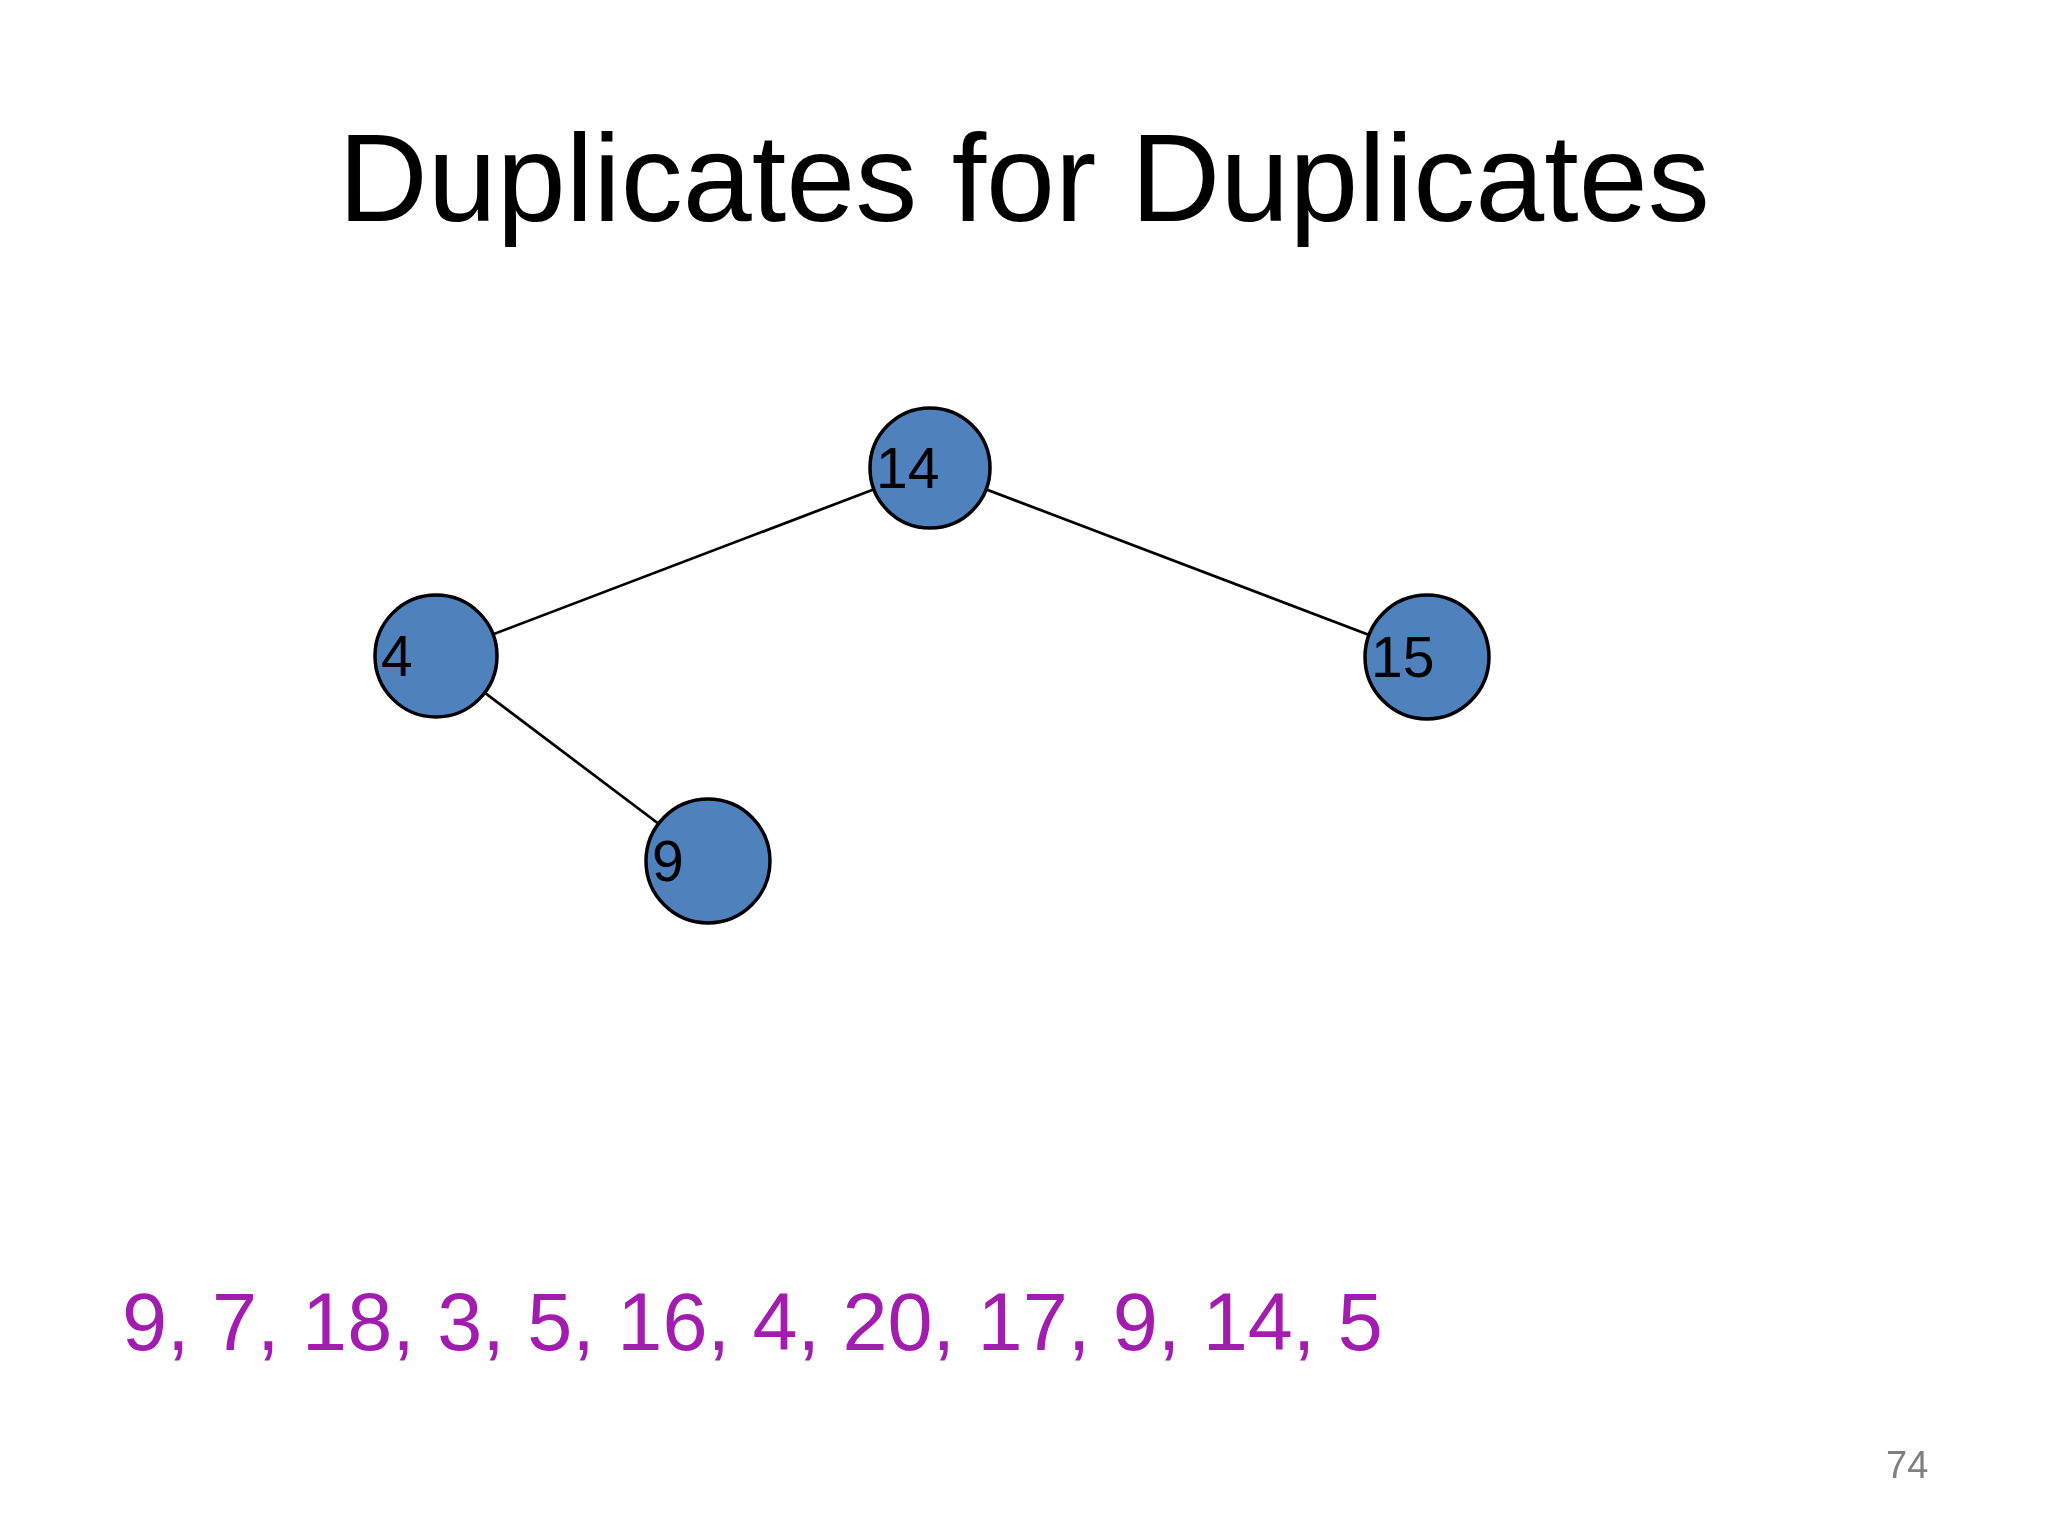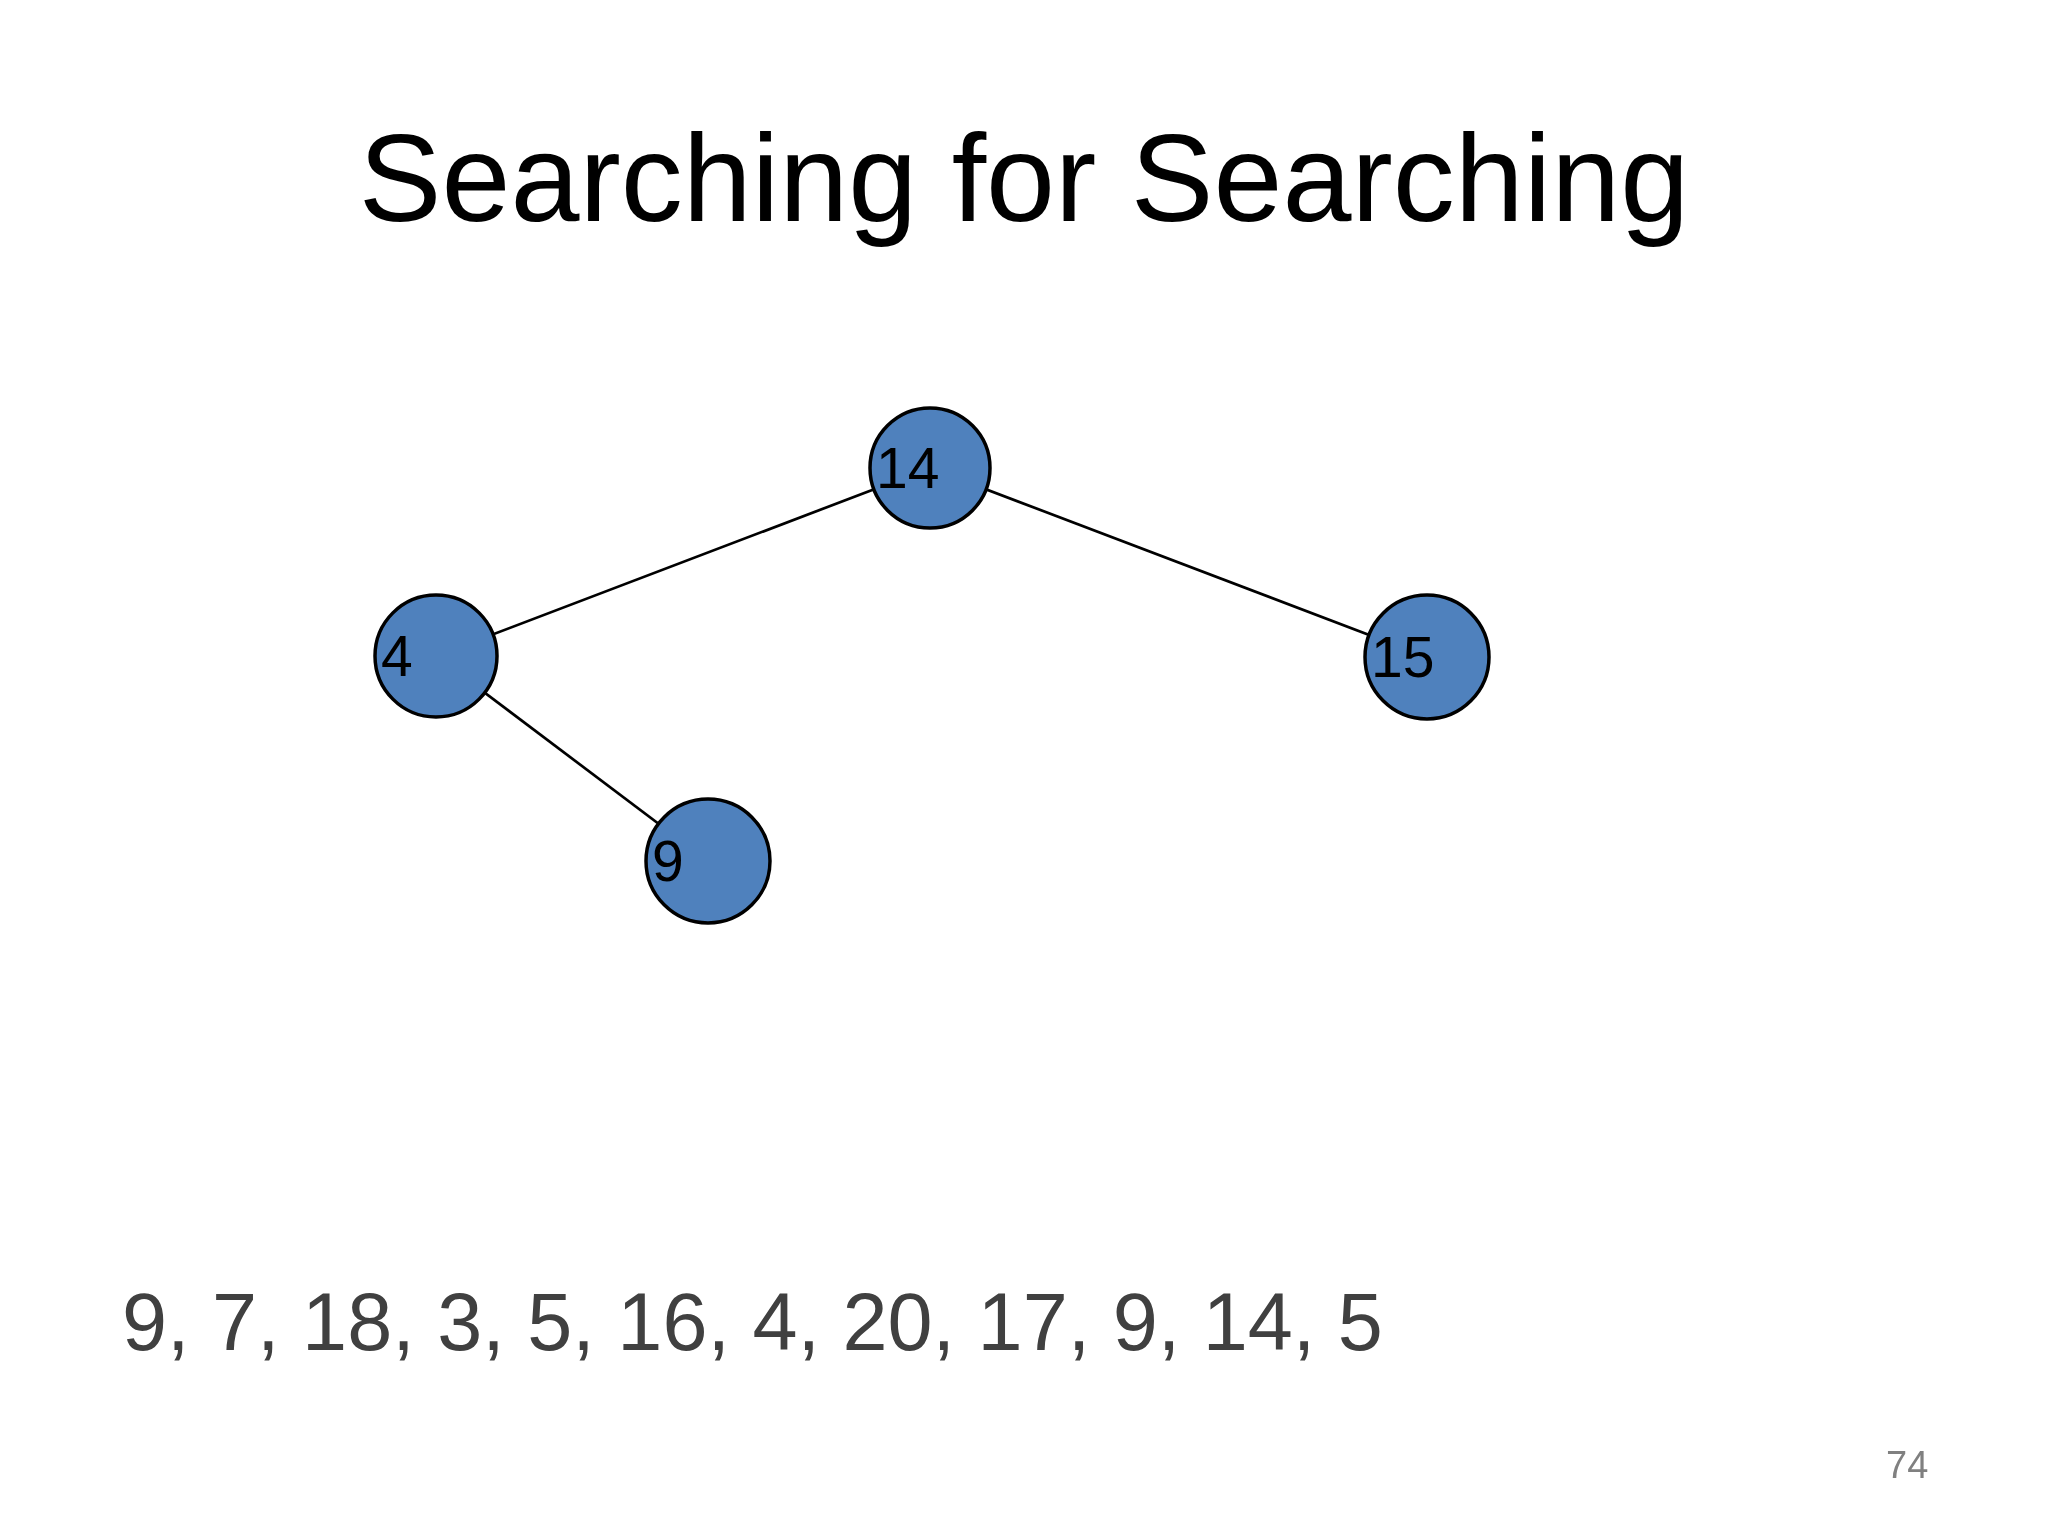--- a/index.html
+++ b/index.html
@@ -42,37 +42,37 @@
       font-family: "Liberation Sans", sans-serif;
       font-size: 57px;
       fill: #000000;
     }
     .sequence {
       position: absolute;
       left: 122px;
       top: 1282px;
       font-size: 81px;
       line-height: 1;
-      color: #404040;
+      color: #a21caf;
       white-space: nowrap;
     }
     .page-number {
       position: absolute;
       left: 1886px;
       top: 1446px;
       font-size: 38px;
       line-height: 1;
       color: #808080;
     }
   </style>
 </head>
 <body>
 
 <div class="slide">
-  <div class="title">Searching for Searching</div>
+  <div class="title">Duplicates for Duplicates</div>
 
   <svg class="tree-svg" viewBox="0 0 2048 1536" width="2048" height="1536">
       <line x1="930" y1="468" x2="436" y2="656" stroke="#000000" stroke-width="2.7"></line>
       <line x1="930" y1="468" x2="1427" y2="657" stroke="#000000" stroke-width="2.7"></line>
       <line x1="436" y1="656" x2="708" y2="861" stroke="#000000" stroke-width="2.7"></line>
       <circle cx="930" cy="468" r="60" fill="#4F81BD" stroke="#000000" stroke-width="3.5"></circle>
       <text x="876" y="488">14</text>
       <circle cx="436" cy="656" r="61" fill="#4F81BD" stroke="#000000" stroke-width="3.5"></circle>
       <text x="381" y="676">4</text>
       <circle cx="1427" cy="657" r="62" fill="#4F81BD" stroke="#000000" stroke-width="3.5"></circle>

